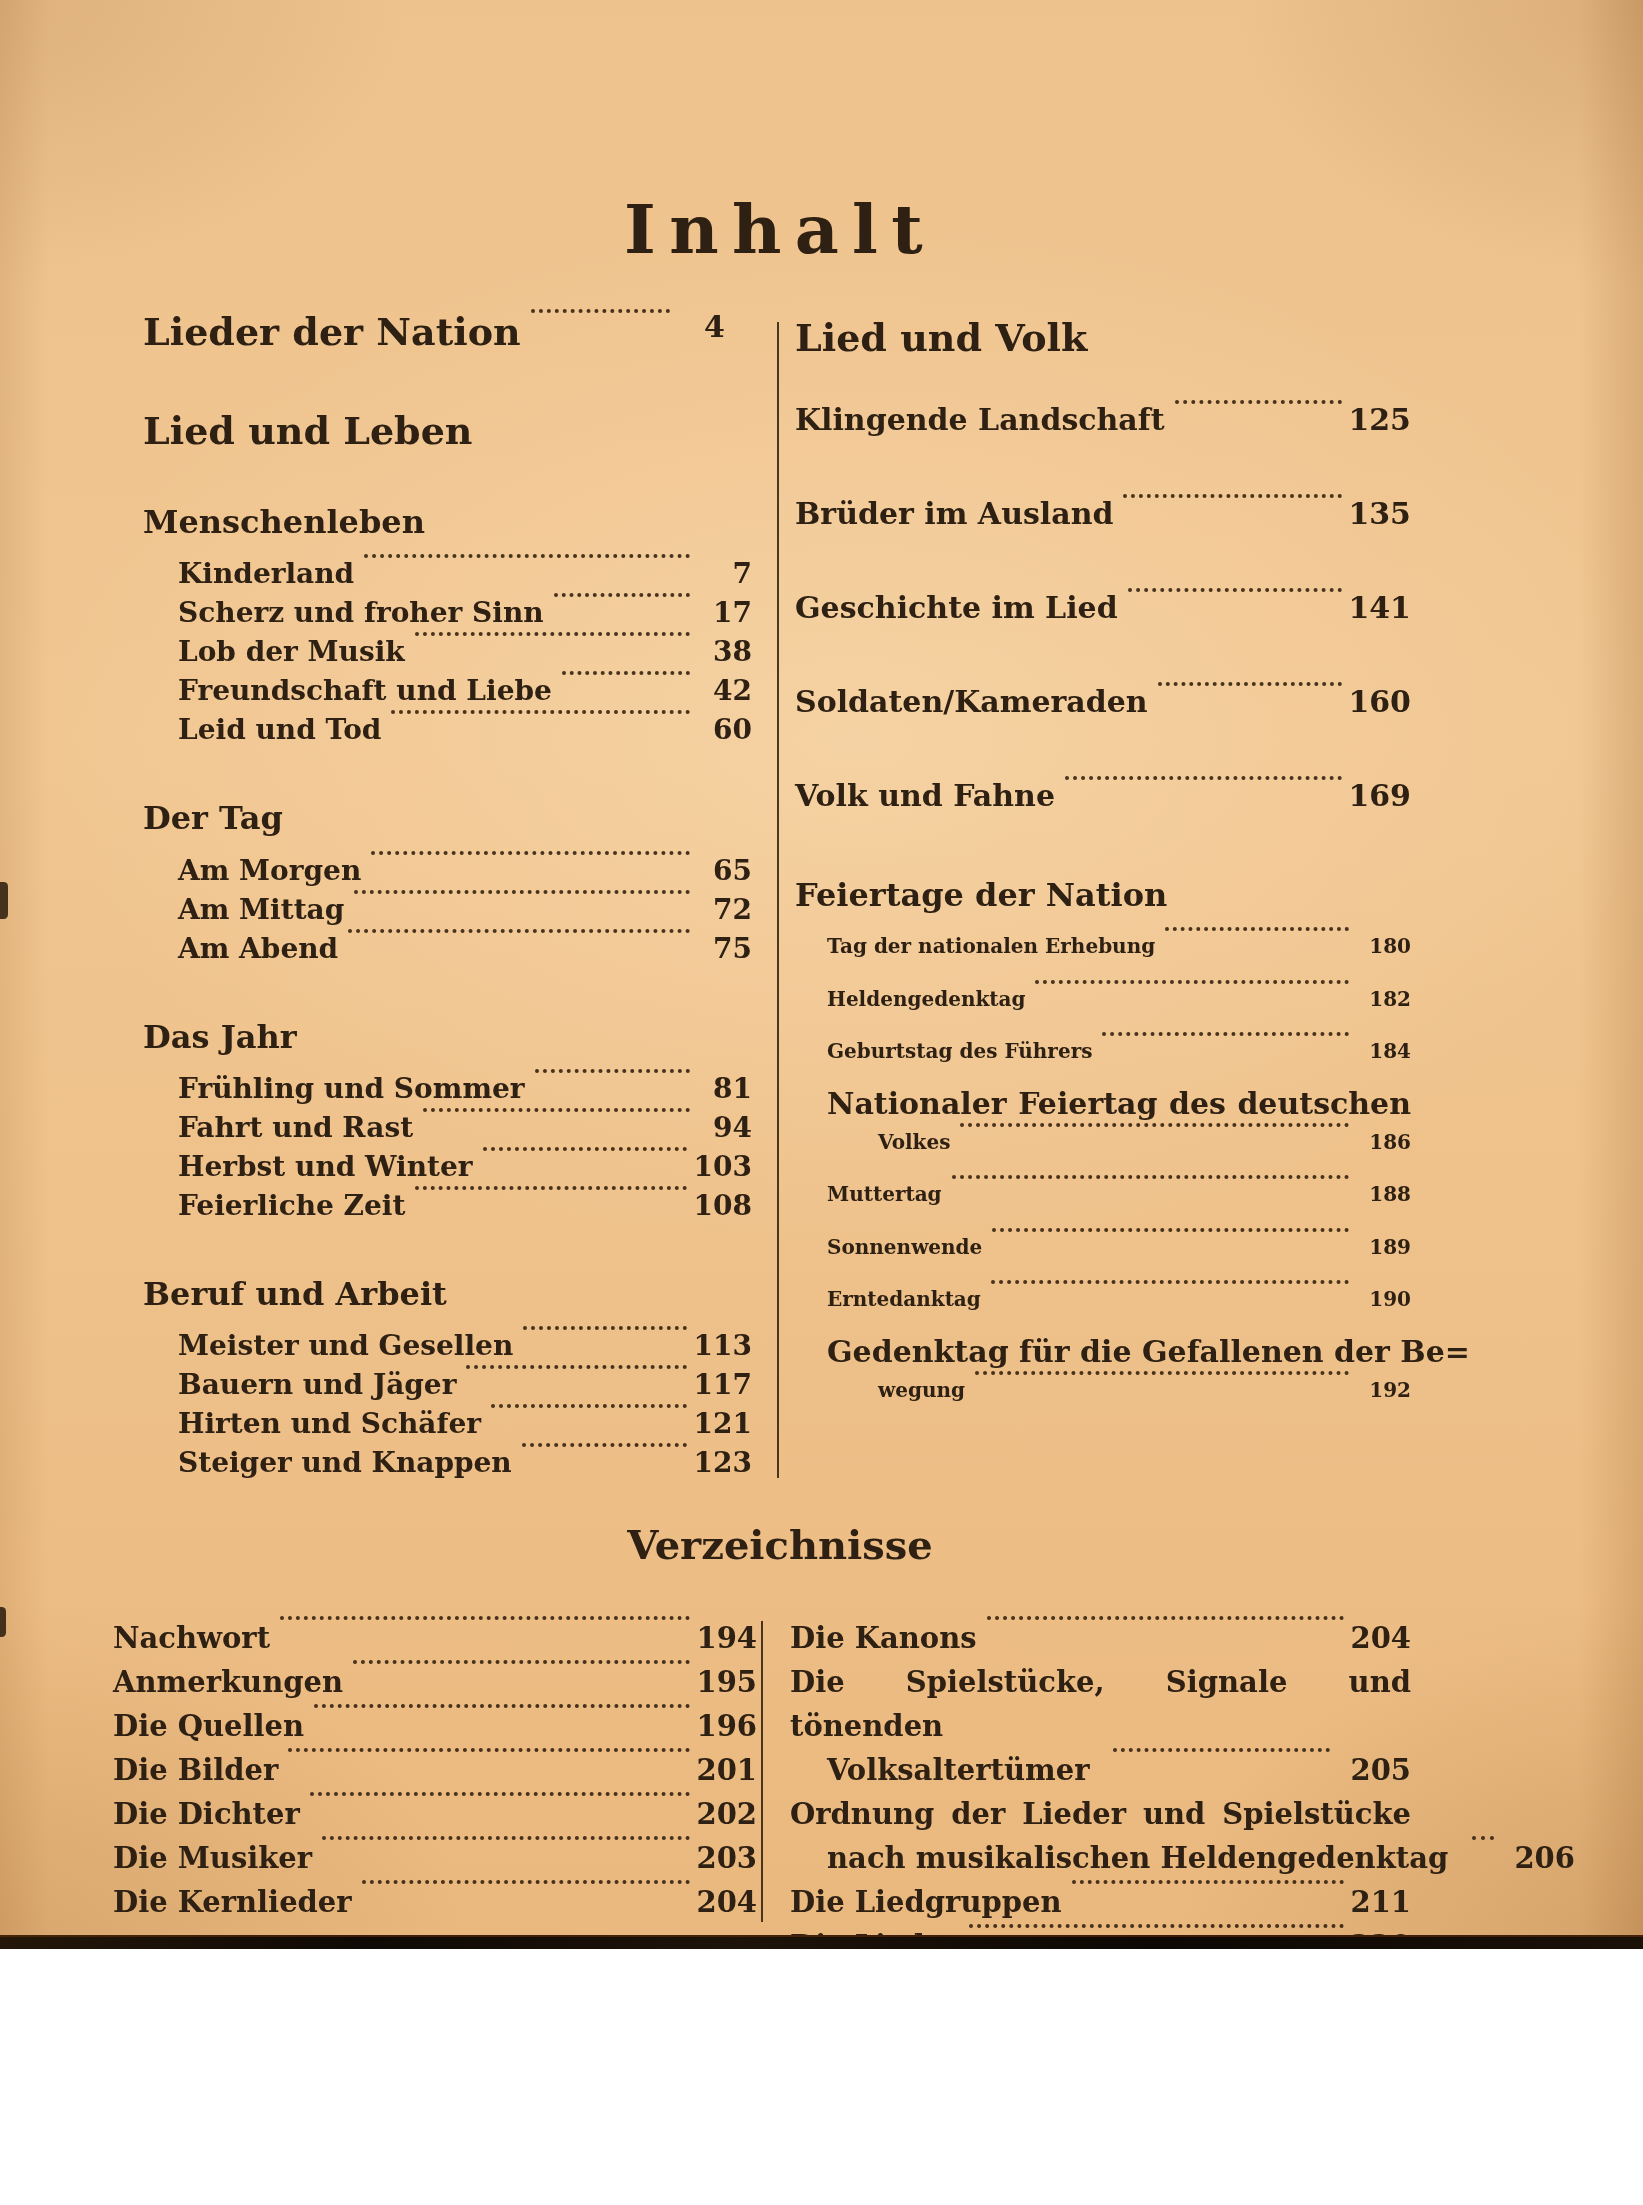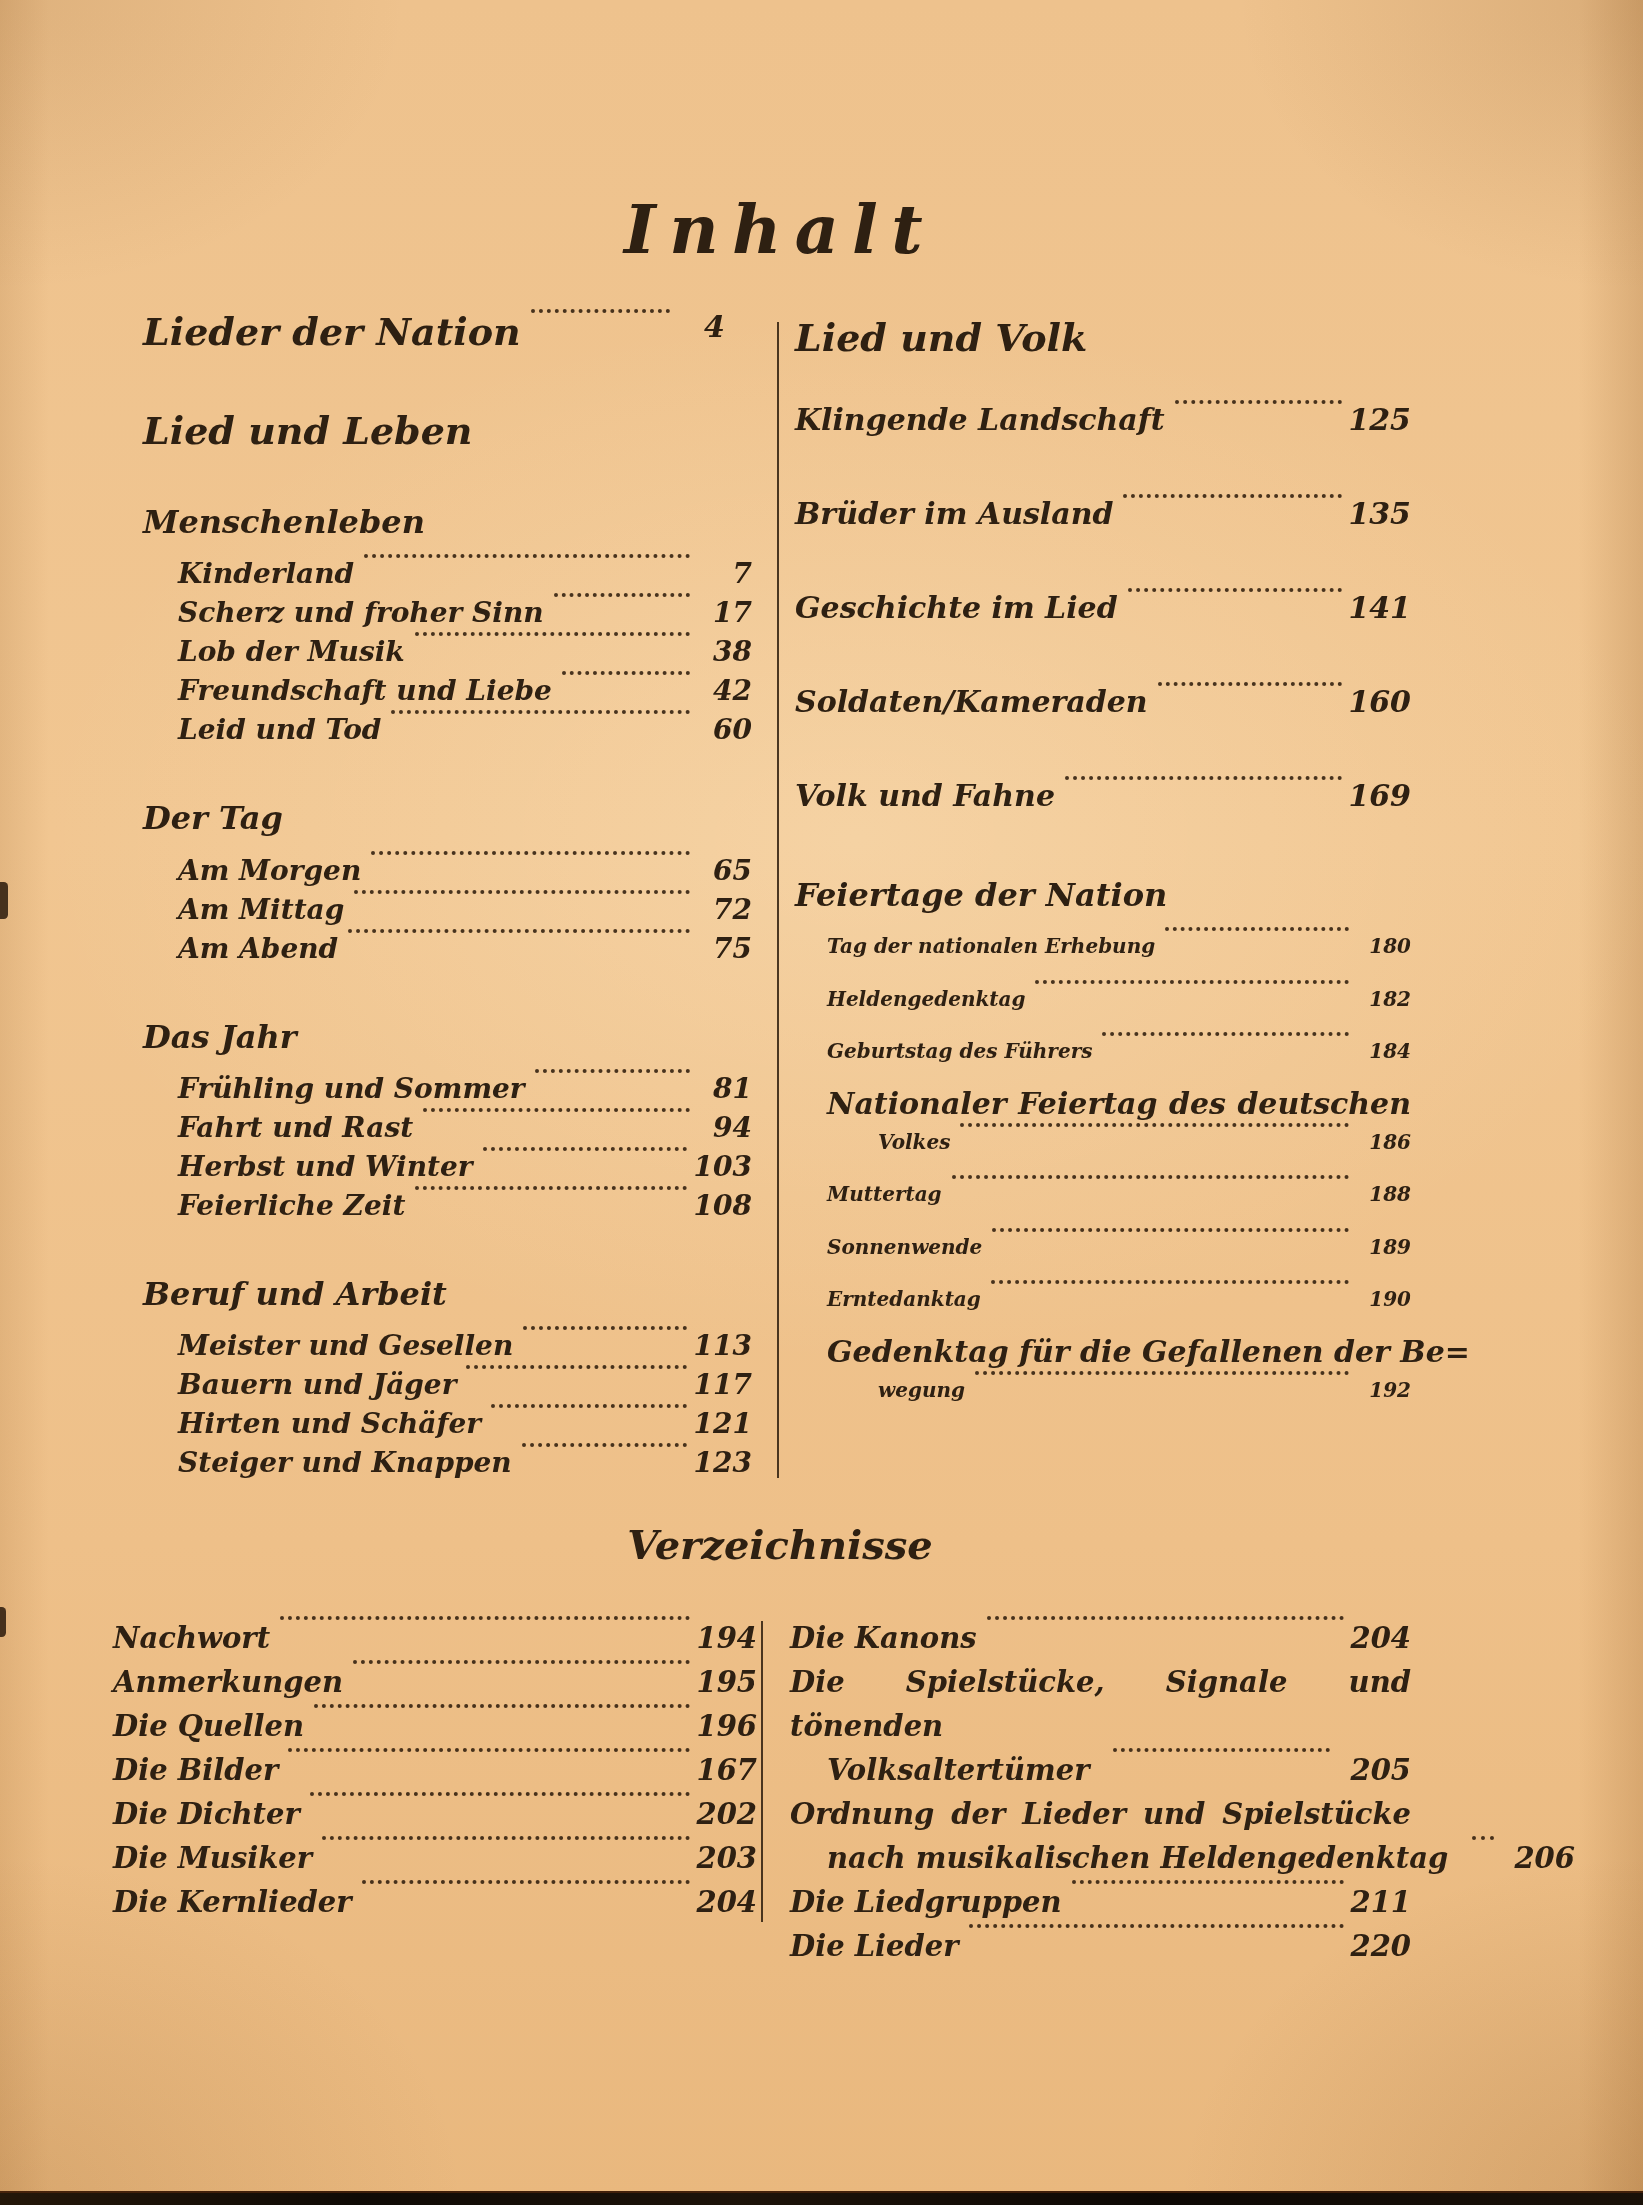--- a/index.html
+++ b/index.html
@@ -1,32 +1,31 @@
 <!DOCTYPE html>
 <html style="font-size:13.3px"><head>
 <meta charset="utf-8">
 <style>
   html,body { margin:0; padding:0; }
   .page {
     position: relative;
     width: 1644px;
-    height: 2205px;
+    height: 1949px;
     overflow: hidden;
     font-family: "DejaVu Serif", "Liberation Serif", serif;
     font-weight: 700;
     color: #2e2012;
     background:
       radial-gradient(ellipse 1162px 747px at 52% 38%, rgba(255,238,205,0.30), rgba(255,238,205,0) 70%),
       radial-gradient(ellipse 581px 415px at 100% 0%, rgba(125,75,25,0.18), rgba(125,75,25,0) 70%),
       radial-gradient(ellipse 581px 415px at 0% 0%, rgba(125,75,25,0.14), rgba(125,75,25,0) 70%),
       radial-gradient(ellipse 664px 498px at 0% 100%, rgba(125,75,25,0.16), rgba(125,75,25,0) 70%),
       radial-gradient(ellipse 664px 498px at 100% 100%, rgba(125,75,25,0.20), rgba(125,75,25,0) 70%),
       linear-gradient(90deg, rgba(140,85,30,0.14) 0%, rgba(140,85,30,0) 3%, rgba(140,85,30,0) 96%, rgba(140,85,30,0.22) 100%),
       linear-gradient(180deg, #eec28d 0%, #f1c691 38%, #eec089 70%, #e9b87e 100%);
-    font-style: italic;
   }
   h1,h2,h3 { margin:0; font-weight:700; }
 
   .title {
     position:absolute; top:189px; left:780px; transform:translateX(-50%);
     font-size:68px; letter-spacing:13.3px; white-space:nowrap;
   }
 
   .col { position:absolute; }
   .col-left  { left:143px;  top:309px; width:609px; }
@@ -303,21 +302,21 @@
         <span class="pg">195</span>
       </div>
     <div class="bent row">
         <span class="lbl">Die Quellen</span>
         <span class="leader"></span>
         <span class="pg">196</span>
       </div>
     <div class="bent row">
         <span class="lbl">Die Bilder</span>
         <span class="leader"></span>
-        <span class="pg">167</span>
+        <span class="pg">201</span>
       </div>
     <div class="bent row">
         <span class="lbl">Die Dichter</span>
         <span class="leader"></span>
         <span class="pg">202</span>
       </div>
     <div class="bent row">
         <span class="lbl">Die Musiker</span>
         <span class="leader"></span>
         <span class="pg">203</span>

